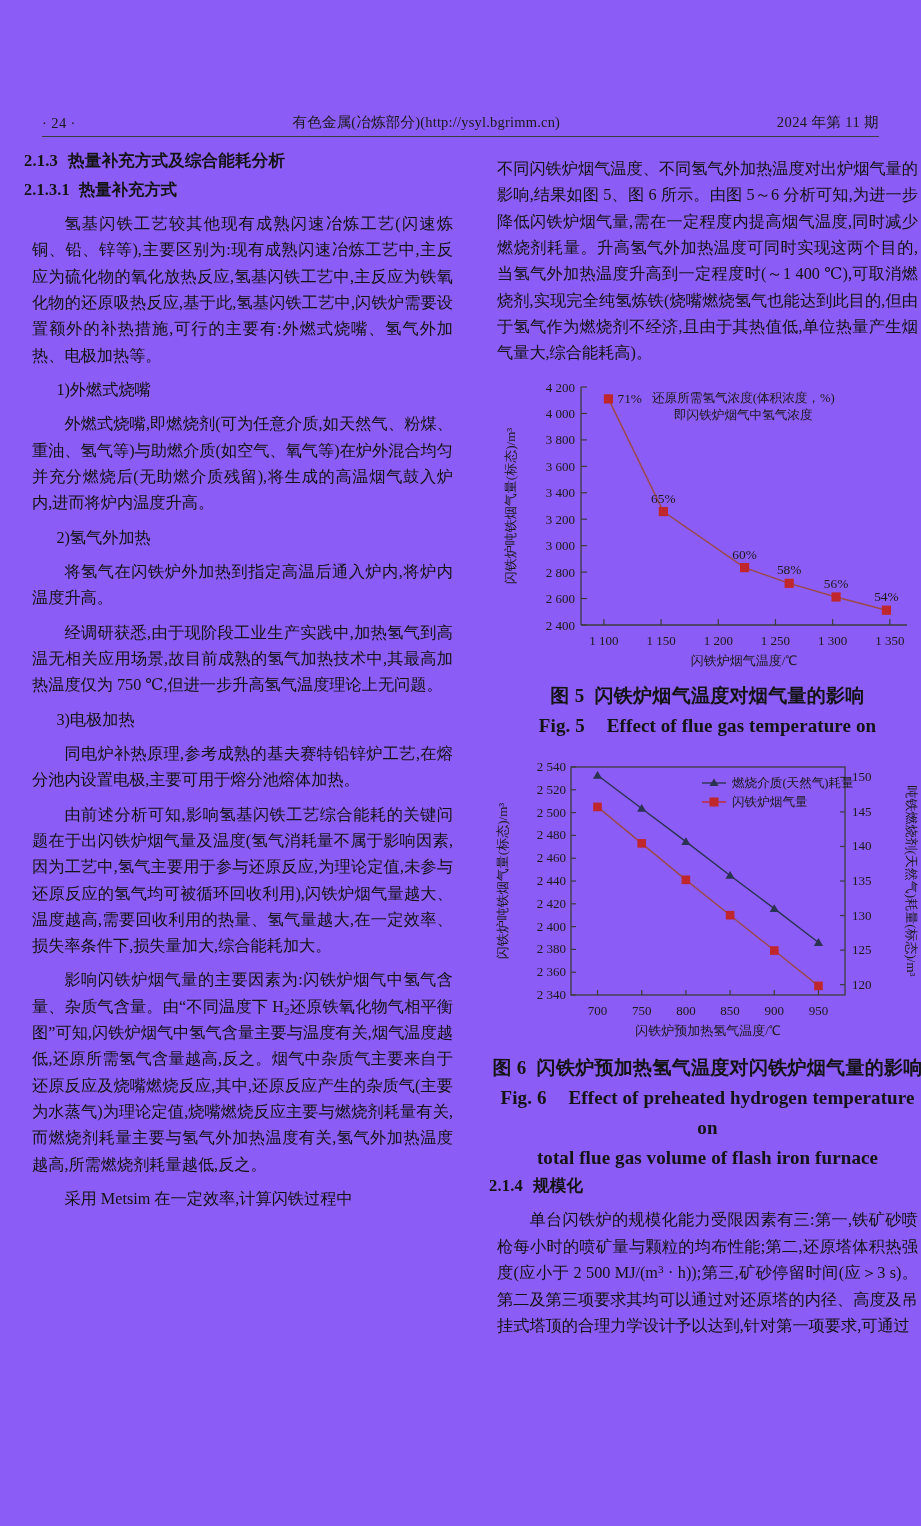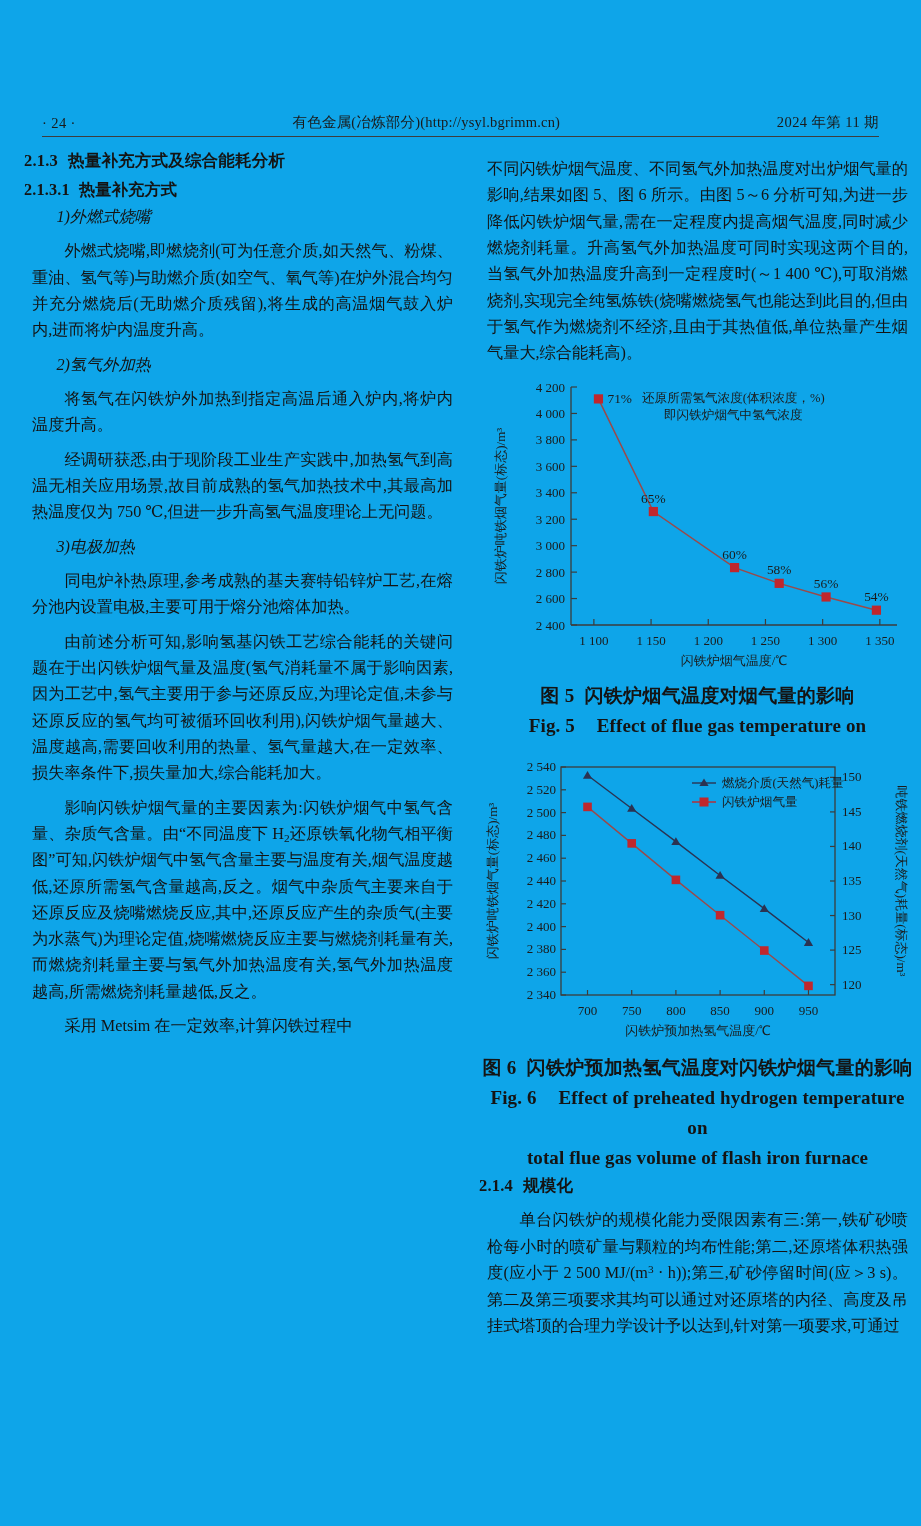--- a/index.html
+++ b/index.html
@@ -11,21 +11,21 @@
     width: 921px;
     height: 1526px;
     font-family: "Liberation Serif", "DejaVu Serif", serif;
     color: #141414;
     position: relative;
     overflow: hidden;
   }
   .page {
     position: absolute;
     inset: 0;
-    background: #0ea5e9;
+    background: #8b5cf6;
     padding-left: 8px;
   }
 
   
   .runhead {
     position: absolute;
     left: 42px;
     right: 42px;
     top: 98px;
     height: 34px;
@@ -49,21 +49,21 @@
   }
 
   
   .columns {
     position: absolute;
     left: 24px;
     right: 24px;
     top: 148px;
     bottom: 20px;
     display: flex;
-    gap: 18px;
+    gap: 28px;
   }
   .col {
     width: 437px;
     flex: 0 0 437px;
     position: relative;
   }
 
   h3.head {
     font-size: 16.5px;
     font-weight: bold;
@@ -90,21 +90,20 @@
     letter-spacing: 0px;
     text-indent: 2em;
   }
   p.para.noindent { text-indent: 0; }
   p.listitem {
     font-size: 16.2px;
     line-height: 1.625;
     margin: 0;
     text-indent: 2em;
     text-align: justify;
-    font-style: italic;
   }
   sub { font-size: .7em; vertical-align: -0.25em; }
   sup { font-size: .7em; vertical-align: 0.45em; }
 
   
   .figure { margin: 6px 0 0 0; }
   .figcaption {
     text-align: center;
     font-size: 19px;
     line-height: 1.58;
@@ -145,20 +144,21 @@
     <div class="col">
 
       <h3 class="head">
         <span class="num">2.1.3</span><span>热量补充方式及综合能耗分析</span>
       </h3>
 
       <h4 class="subhead">
         <span class="num">2.1.3.1</span><span>热量补充方式</span>
       </h4>
 
+      <p class="para">氢基闪铁工艺较其他现有成熟闪速冶炼工艺(闪速炼铜、铅、锌等),主要区别为:现有成熟闪速冶炼工艺中,主反应为硫化物的氧化放热反应,氢基闪铁工艺中,主反应为铁氧化物的还原吸热反应,基于此,氢基闪铁工艺中,闪铁炉需要设置额外的补热措施,可行的主要有:外燃式烧嘴、氢气外加热、电极加热等。</p>
       <p class="listitem">1)外燃式烧嘴</p>
       <p class="para">外燃式烧嘴,即燃烧剂(可为任意介质,如天然气、粉煤、重油、氢气等)与助燃介质(如空气、氧气等)在炉外混合均匀并充分燃烧后(无助燃介质残留),将生成的高温烟气鼓入炉内,进而将炉内温度升高。</p>
       <p class="listitem">2)氢气外加热</p>
       <p class="para">将氢气在闪铁炉外加热到指定高温后通入炉内,将炉内温度升高。</p>
       <p class="para">经调研获悉,由于现阶段工业生产实践中,加热氢气到高温无相关应用场景,故目前成熟的氢气加热技术中,其最高加热温度仅为 750 ℃,但进一步升高氢气温度理论上无问题。</p>
       <p class="listitem">3)电极加热</p>
       <p class="para">同电炉补热原理,参考成熟的基夫赛特铅锌炉工艺,在熔分池内设置电极,主要可用于熔分池熔体加热。</p>
 
 
       <p class="para">由前述分析可知,影响氢基闪铁工艺综合能耗的关键问题在于出闪铁炉烟气量及温度(氢气消耗量不属于影响因素,因为工艺中,氢气主要用于参与还原反应,为理论定值,未参与还原反应的氢气均可被循环回收利用),闪铁炉烟气量越大、温度越高,需要回收利用的热量、氢气量越大,在一定效率、损失率条件下,损失量加大,综合能耗加大。</p>

